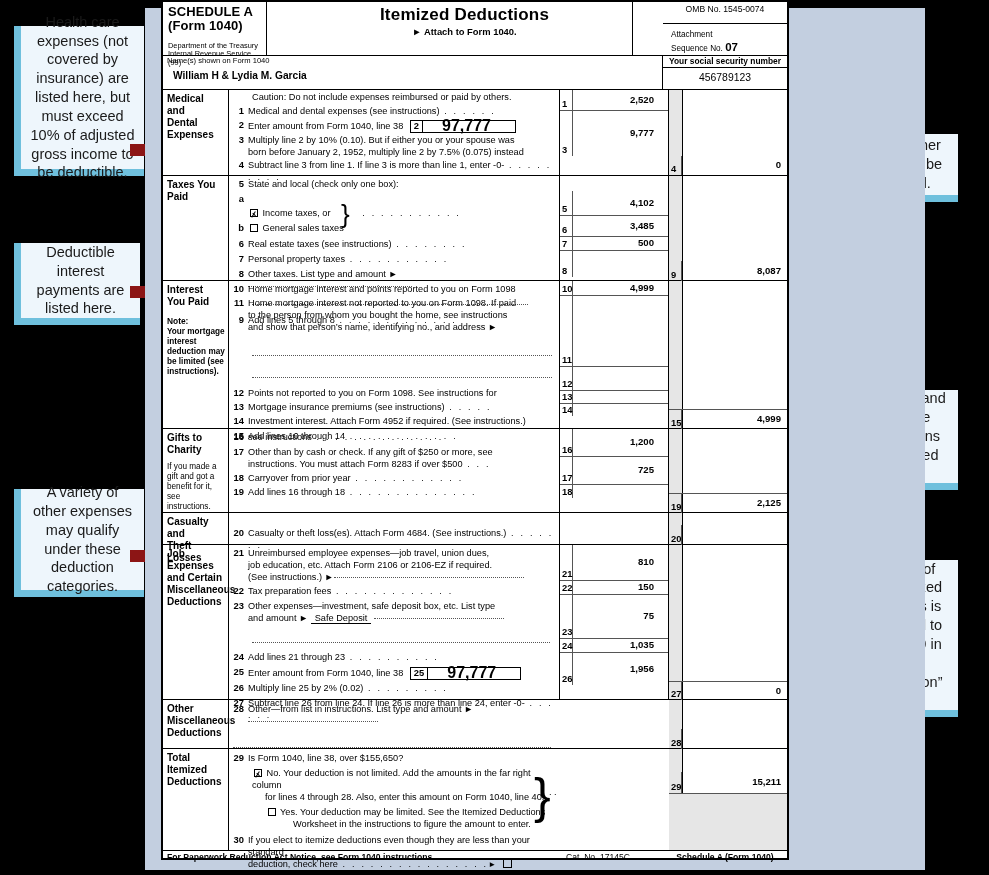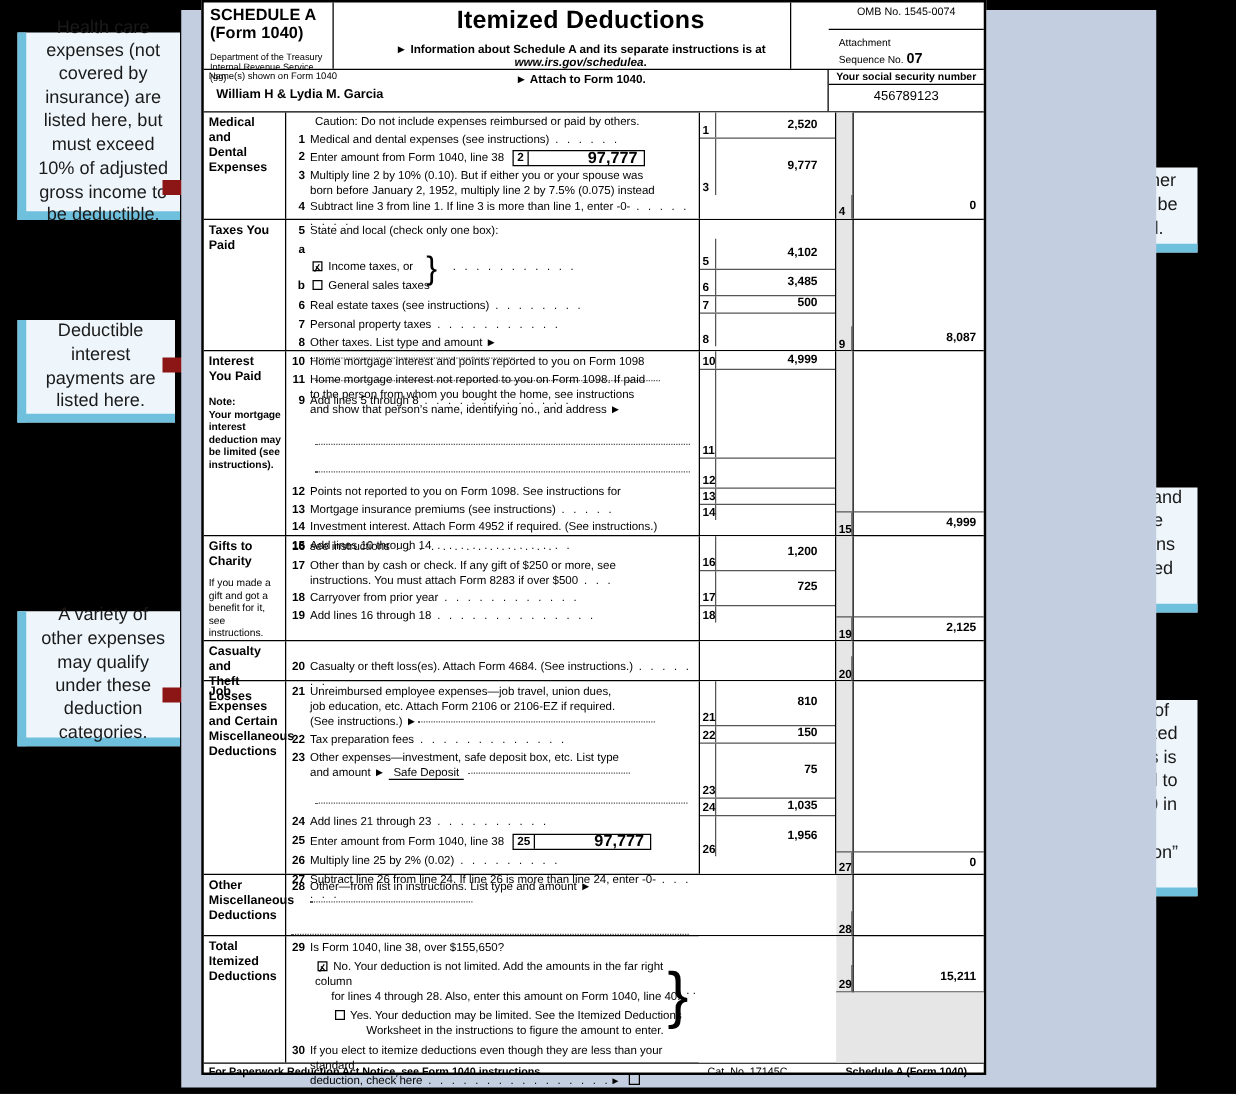--- a/index.html
+++ b/index.html
@@ -53,21 +53,21 @@
     line-height:1.12;
   }
   #form *{box-sizing:border-box;}
 
   
   .hdr{display:flex;border-bottom:1.6px solid #000;height:54px;gap:30px;}
   .hdr-left{width:104px;border-right:1.6px solid #000;padding:3px 4px 2px 5px;}
   .hdr-title{font-weight:bold;font-size:13px;line-height:1.06;letter-spacing:.1px;}
   .hdr-dept{font-size:7.4px;line-height:1.18;margin-top:9px;}
   .hdr-mid{flex:1;text-align:center;padding-top:3px;border-right:1.6px solid #000;}
-  .hdr-mid h1{margin:0;font-size:20px;font-weight:bold;letter-spacing:.2px;}
+  .hdr-mid h1{margin:0;font-size:17px;font-weight:bold;letter-spacing:.2px;}
   .hdr-info{font-size:9.4px;font-weight:bold;margin-top:7px;}
   .hdr-info i{font-style:italic;}
   .hdr-attach{font-size:9.4px;font-weight:bold;margin-top:3px;}
   .hdr-right{width:124px;}
   .omb{font-size:8.6px;text-align:center;padding:3px 0 0 0;border-bottom:1px solid #000;height:22px;}
   .attseq{font-size:8.2px;padding:6px 0 0 8px;line-height:1.25;}
   .attseq b{font-size:11.5px;}
 
   .nameband{display:flex;border-bottom:1.6px solid #000;height:34px;}
   .nameband-l{flex:1;border-right:1.6px solid #000;padding:1px 0 0 4px;}
@@ -102,21 +102,21 @@
   
   .cell{position:absolute;border-top:1.2px solid #555;display:flex;align-items:center;}
   .cellnum{width:13px;font-weight:bold;font-size:9.4px;text-align:left;padding-left:2px;
            border-right:1.2px solid #555;align-self:stretch;display:flex;align-items:flex-end;}
   .cellval{flex:1;text-align:right;font-weight:bold;font-size:9.6px;padding-right:14px;}
   .cellval.wide{padding-right:6px;}
 
   .inlinebox{display:inline-flex;border:1.1px solid #000;height:13px;align-items:center;
              vertical-align:middle;margin-left:4px;}
   .inlinebox .n{font-weight:bold;font-size:9.4px;padding:0 3px;border-right:1.1px solid #000;height:100%;display:flex;align-items:center;}
-  .inlinebox .v{font-weight:bold;font-size:13px;width:92px;text-align:right;padding-right:5px;}
+  .inlinebox .v{font-weight:bold;font-size:16px;width:92px;text-align:center;padding-right:5px;}
 
   .cbx{display:inline-block;width:8px;height:8px;border:1.1px solid #000;vertical-align:-1px;
        position:relative;margin:0 2px;}
   .cbx.chk::after{content:"";position:absolute;left:1px;top:4px;width:4px;height:1.4px;background:#000;
        transform:rotate(45deg);}
   .cbx.chk::before{content:"";position:absolute;left:2.4px;top:1.2px;width:1.4px;height:7px;background:#000;
        transform:rotate(32deg);}
 
   .dotline{border-bottom:1px dotted #555;display:inline-block;vertical-align:2px;}
   .tri{font-size:8px;}
@@ -130,21 +130,21 @@
 </style>
 </head>
 <body>
 
 <div class="callout" style="left:14px;top:26px;width:130px;height:150px;">
   <span>Health care expenses (not covered by insurance) are listed here, but must exceed 10% of adjusted gross income to be deductible.</span>
 </div>
 <div class="arrow-stem" style="left:130px;top:144px;width:20px;"></div>
 <div class="arrow arrow-r" style="left:150px;top:139px;"></div>
 
-<div class="callout" style="left:14px;top:256px;width:126px;height:82px;">
+<div class="callout" style="left:14px;top:243px;width:126px;height:82px;">
   <span>Deductible interest payments are listed here.</span>
 </div>
 <div class="arrow-stem" style="left:130px;top:286px;width:20px;"></div>
 <div class="arrow arrow-r" style="left:150px;top:281px;"></div>
 
 <div class="callout" style="left:14px;top:489px;width:130px;height:108px;">
   <span>A variety of other expenses may qualify under these deduction categories.</span>
 </div>
 <div class="arrow-stem" style="left:130px;top:550px;width:20px;"></div>
 <div class="arrow arrow-r" style="left:150px;top:545px;"></div>
@@ -177,23 +177,20 @@
         <div>SCHEDULE A</div>
         <div>(Form 1040)</div>
       </div>
       <div class="hdr-dept">
         <div>Department of the Treasury</div>
         <div>Internal Revenue Service (99)</div>
       </div>
     </div>
     <div class="hdr-mid">
       <h1>Itemized Deductions</h1>
-      <div class="hdr-info">
-        <span>► Information about Schedule A and its separate instructions is at </span><i class="ital">www.irs.gov/schedulea</i><span>.</span>
-      </div>
       <div class="hdr-attach">► Attach to Form 1040.</div>
     </div>
     <div class="hdr-right">
       <div class="omb">OMB No. 1545-0074</div>
       <div class="attseq">
         <div>Attachment</div>
         <div><span>Sequence No.</span>
              <b>07</b></div>
       </div>
     </div>

